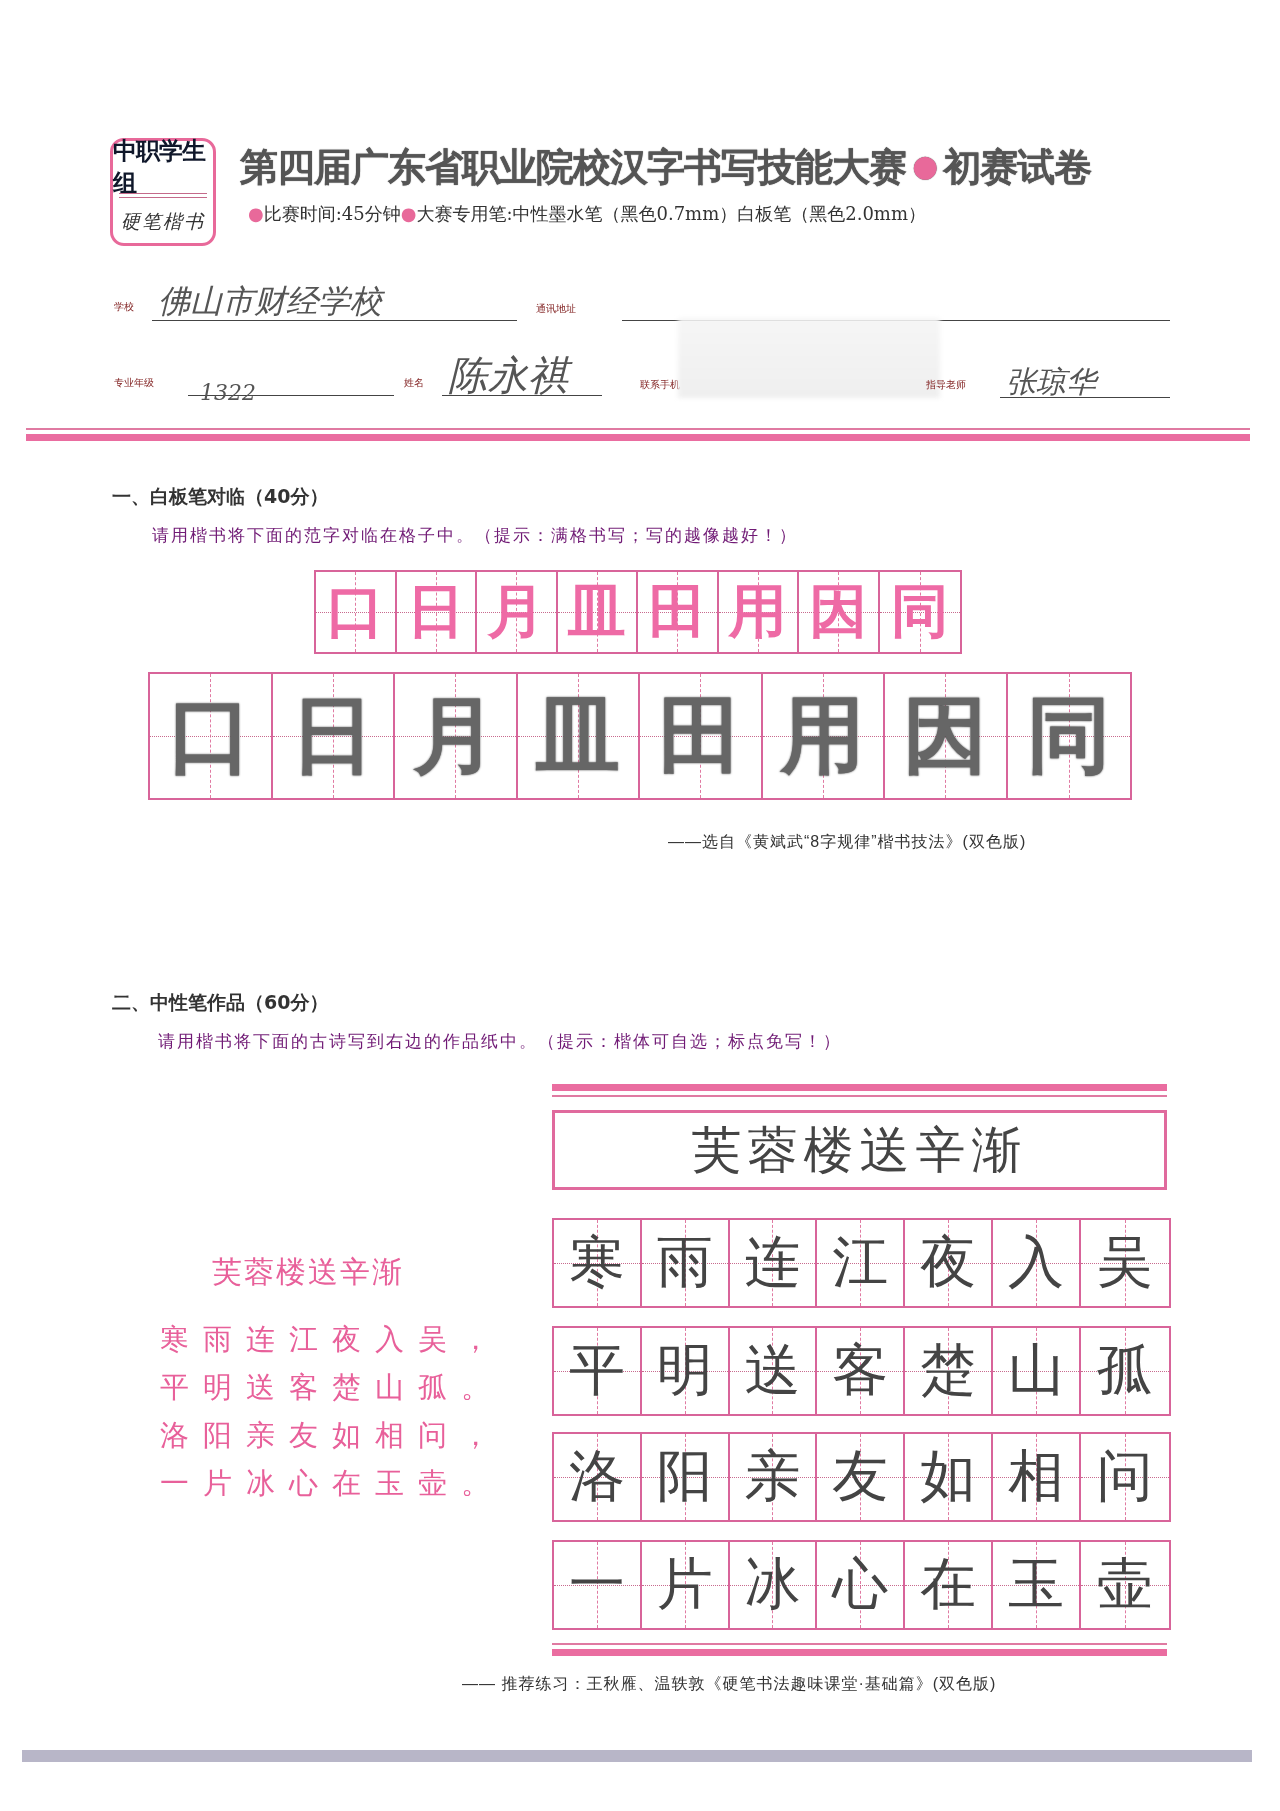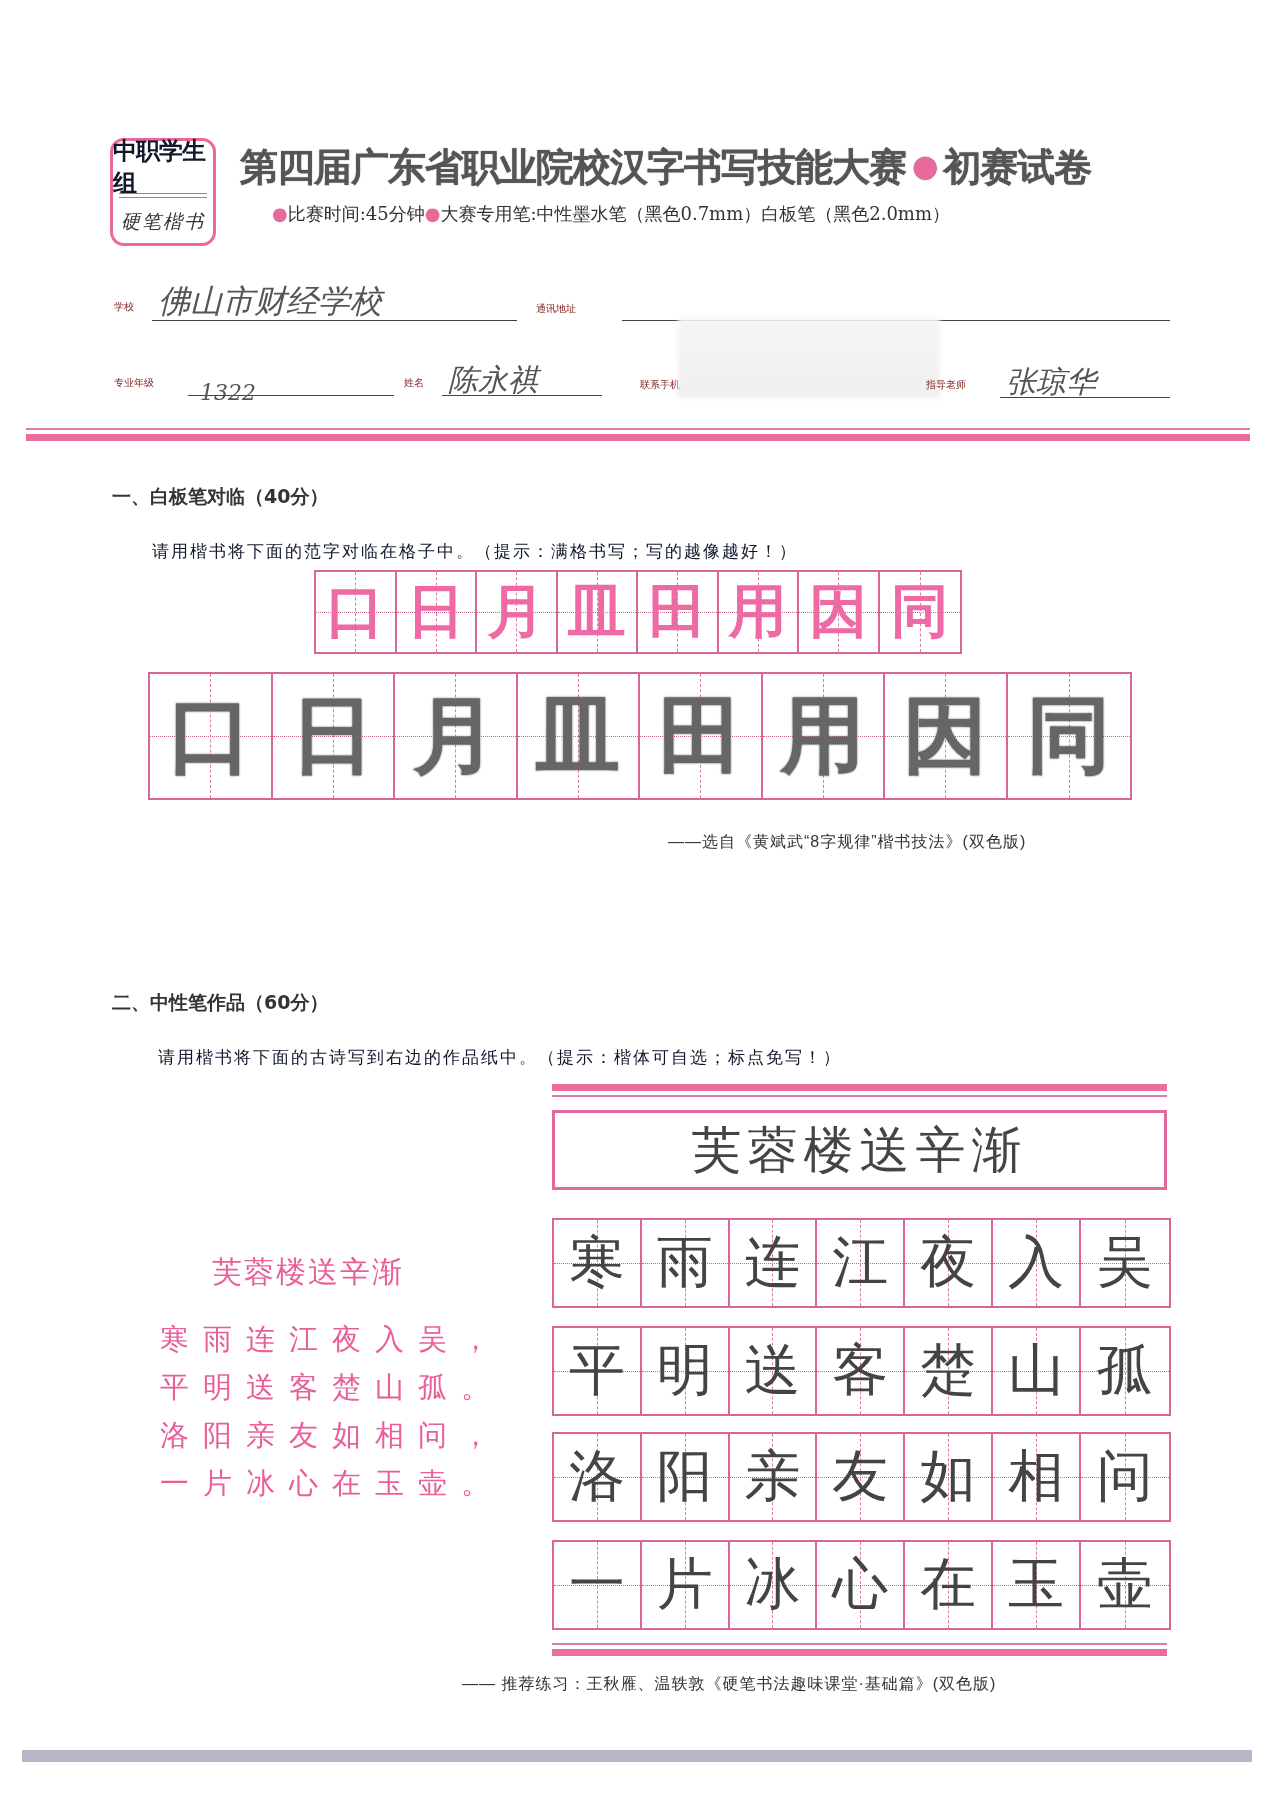--- a/index.html
+++ b/index.html
@@ -9,36 +9,36 @@
   .abs { position: absolute; }
 
   
   .badge { left: 110px; top: 138px; width: 106px; height: 108px; border: 3px solid #e8699a; border-radius: 14px; background: #fff; }
   .badge-top { position: absolute; left: 0; top: 0; width: 100%; height: 52px; display: flex; align-items: center; justify-content: center; font-size: 24px; font-weight: bold; color: #0f172a; letter-spacing: -1px; }
   .badge-div { position: absolute; left: 6px; right: 6px; top: 52px; height: 5px; border-top: 1px solid #c46a8a; border-bottom: 1px solid #c46a8a; }
   .badge-bot { position: absolute; left: 0; top: 58px; width: 100%; height: 46px; display: flex; align-items: center; justify-content: center; font-family: "DejaVu Serif", serif; font-size: 19px; color: #333; font-style: italic; letter-spacing: 2px; }
 
   .title { left: 240px; top: 142px; font-size: 38px; font-weight: bold; color: #555; letter-spacing: -1px; white-space: nowrap; text-shadow: 0 0 1px #444; }
   .title .dot { color: #e8699a; font-size: 30px; margin: 0 6px; vertical-align: 4px; }
-  .subtitle { left: 272px; top: 202px; font-size: 18px; color: #333; white-space: nowrap; font-family: "DejaVu Serif", serif; }
+  .subtitle { left: 248px; top: 202px; font-size: 18px; color: #333; white-space: nowrap; font-family: "DejaVu Serif", serif; }
   .subtitle .pdot { color: #e8699a; }
 
   
   .flabel { font-size: 10px; color: #7f1d1d; white-space: nowrap; }
   .fline { border-bottom: 1.5px solid #444; height: 0; }
   .hand { font-family: "DejaVu Serif", serif; color: #555; font-style: italic; white-space: nowrap; }
 
   .redact { left: 678px; top: 318px; width: 262px; height: 80px; background: linear-gradient(#f6f6f6, #efefef); filter: blur(2px); }
 
   
   .sep-thin { background: #e07aa2; height: 2px; }
   .sep-thick { background: #ea6da0; height: 7px; }
 
   .sec-h { font-size: 19px; font-weight: bold; color: #333; white-space: nowrap; }
-  .instr { font-family: "DejaVu Serif", serif; font-size: 17px; color: #0f172a; white-space: nowrap; letter-spacing: 2px; margin-top: 16px; }
+  .instr { font-family: "DejaVu Serif", serif; font-size: 17px; color: #701a75; white-space: nowrap; letter-spacing: 2px; }
 
   
   .grid { display: flex; border: 2px solid #d8649a; }
   .cell { position: relative; border-right: 2px solid #d8649a; display: flex; align-items: center; justify-content: center; }
   .cell:last-child { border-right: none; }
   .cell::before { content: ""; position: absolute; left: 50%; top: 0; bottom: 0; border-left: 1.5px dashed #e07aa2; }
   .cell::after { content: ""; position: absolute; top: 50%; left: 0; right: 0; border-top: 1.5px dotted #c86a8e; }
   .cell span { position: relative; z-index: 1; }
 
   .grid-pink .cell { width: 80.5px; height: 80px; }
@@ -83,21 +83,21 @@
 
 <div class="abs flabel" style="left:536px; top:302px;">通讯地址</div>
 <div class="abs fline" style="left:622px; top:320px; width:548px;"></div>
 
 <div class="abs flabel" style="left:114px; top:376px;">专业年级</div>
 <div class="abs fline" style="left:188px; top:395px; width:206px;"></div>
 <div class="abs hand" style="left:200px; top:380px; font-size:22px;">1322</div>
 
 <div class="abs flabel" style="left:404px; top:376px;">姓名</div>
 <div class="abs fline" style="left:442px; top:395px; width:160px;"></div>
-<div class="abs hand" style="left:448px; top:360px; font-size:30px;">陈永祺</div>
+<div class="abs hand" style="left:448px; top:348px; font-size:40px;">陈永祺</div>
 
 <div class="abs flabel" style="left:640px; top:378px;">联系手机</div>
 <div class="abs redact"></div>
 
 <div class="abs flabel" style="left:926px; top:378px;">指导老师</div>
 <div class="abs fline" style="left:1000px; top:397px; width:170px;"></div>
 <div class="abs hand" style="left:1006px; top:362px; font-size:30px;">张琼华</div>
 
 <div class="abs sep-thin" style="left:26px; top:428px; width:1224px;"></div>
 <div class="abs sep-thick" style="left:26px; top:434px; width:1224px;"></div>

